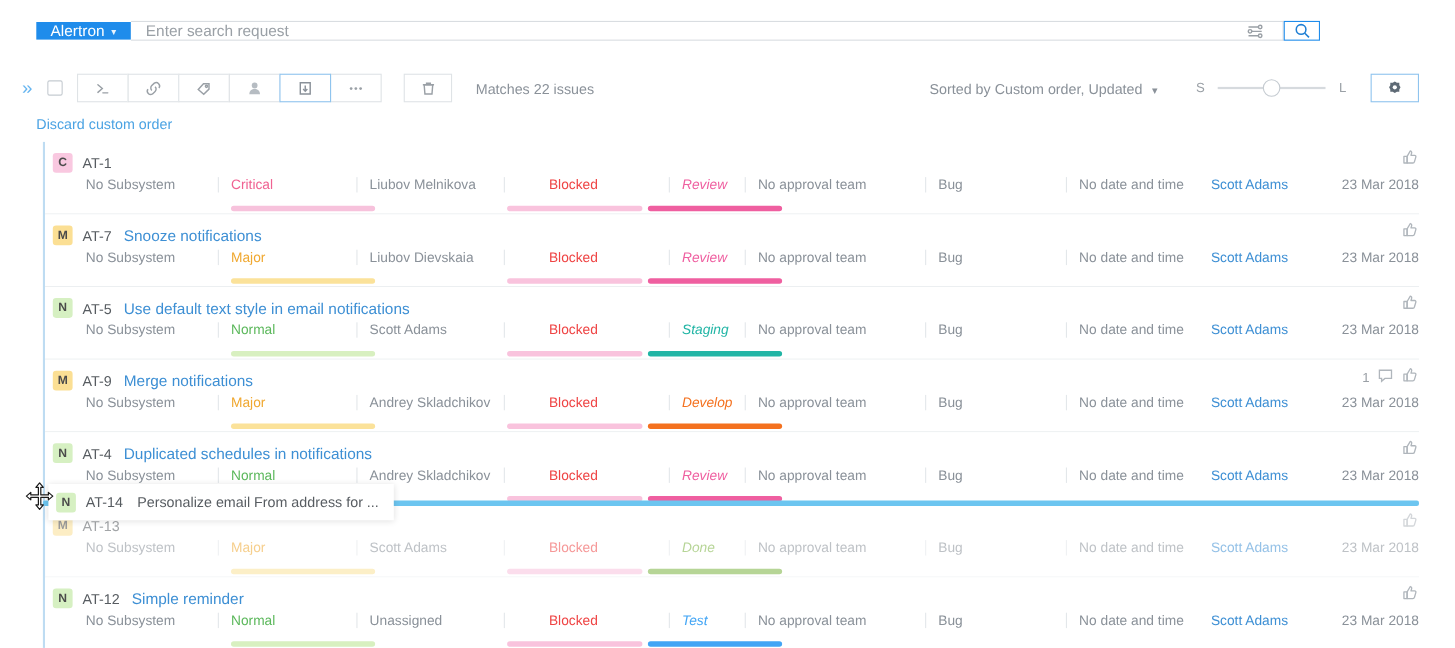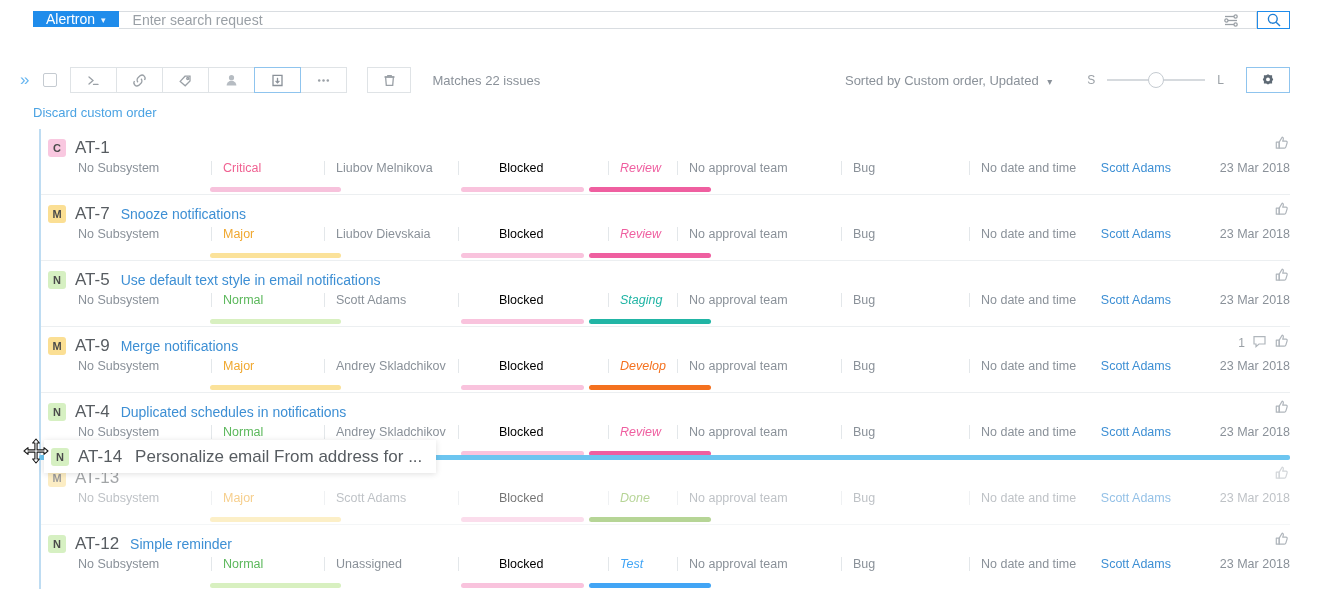--- a/index.html
+++ b/index.html
@@ -8,22 +8,22 @@
     background: #ffffff;
     font-family: "Liberation Sans", sans-serif;
     font-size: 13px;
     color: #333333;
     overflow: hidden;
   }
 
   
   .searchbar {
     position: absolute; left: 33px; top: 11px;
-    width: 1257px; height: 34px;
-    display: flex; align-items: flex-start;
+    width: 1167px; height: 34px;
+    display: flex; align-items: center;
   }
   .project-btn {
     background: #1f8ceb; color: #ffffff;
     display: flex; align-items: center; gap: 6px;
     padding: 0 13px; font-size: 14px;
     cursor: pointer; user-select: none;
     white-space: nowrap;
   }
   .project-btn .caret { font-size: 9px; opacity: .9; transform: translateY(1px); }
   .search-input-wrap {
@@ -120,21 +120,21 @@
   }
   .prio-badge {
     width: 18px; height: 18px; border-radius: 3px;
     font-size: 11px; font-weight: bold;
     display: flex; align-items: center; justify-content: center;
     flex: 0 0 auto;
   }
   .prio-C { background: #f9c8e0; color: #4a4a4a; }
   .prio-M { background: #fbdf94; color: #4a4a4a; }
   .prio-N { background: #d6f0c2; color: #4a4a4a; }
-  .issue-id { margin-left: 9px; color: #575c61; font-size: 17px; text-align: center; }
+  .issue-id { margin-left: 9px; color: #575c61; font-size: 13px; text-align: center; }
   .issue-title { margin-left: 11px; color: #3d8fd4; font-size: 14px; cursor: pointer; }
   .row-right {
     position: absolute; right: 0; top: 6px;
     display: flex; align-items: center; gap: 7px;
   }
   .comment-count { color: #9aa0a6; font-size: 12px; }
 
   .row-fields {
     position: absolute; left: 0; top: 32px; right: 0; height: 34px;
   }
@@ -145,39 +145,39 @@
     white-space: nowrap;
   }
   .fld.sep { border-left: 1px solid #e3e7ea; }
   .fld.link { color: #3d8fd4; cursor: pointer; }
   .fld-bar {
     position: absolute; top: 26px; height: 5px;
     border-radius: 3px;
   }
   
   .c-subsystem { left: 26px; }
-  .c-priority  { left: 170px; text-align: center; }
+  .c-priority  { left: 157px; text-align: center; }
   .c-assignee  { left: 283px; }
   .c-state     { left: 417px; }
   .c-stage     { left: 567px; font-style: italic; }
   .c-approval  { left: 636px; }
   .c-type      { left: 800px; }
   .c-date      { left: 928px; }
   .c-reporter  { right: 119px; }
   .c-updated   { right: 0px; padding-left: 0; }
 
   .bar-priority { left: 169px; width: 131px; }
   .bar-state    { left: 420px; width: 123px; }
   .bar-stage    { left: 548px; width: 122px; }
 
   
   .t-critical { color: #f06292; } .b-critical { background: #f7c2dc; }
   .t-major    { color: #f0a830; } .b-major    { background: #fbe29a; }
   .t-normal   { color: #5cb85c; } .b-normal   { background: #d8f0c0; }
-  .t-blocked  { color: #000000; padding-left: 40px; } .b-blocked  { background: #f9c3dd; }
+  .t-blocked  { color: #ef4444; padding-left: 40px; } .b-blocked  { background: #f9c3dd; }
   .t-review   { color: #ef5fa0; } .b-review   { background: #ef5fa0; }
   .t-staging  { color: #21b5a5; } .b-staging  { background: #21b5a5; }
   .t-develop  { color: #f4711f; } .b-develop  { background: #f4711f; }
   .t-done     { color: #7cb342; } .b-done     { background: #7cb342; }
   .t-test     { color: #42a5f5; } .b-test     { background: #42a5f5; }
 
   
   .drop-line {
     position: absolute; left: 39px; top: 455px;
     width: 1251px; height: 5px;

